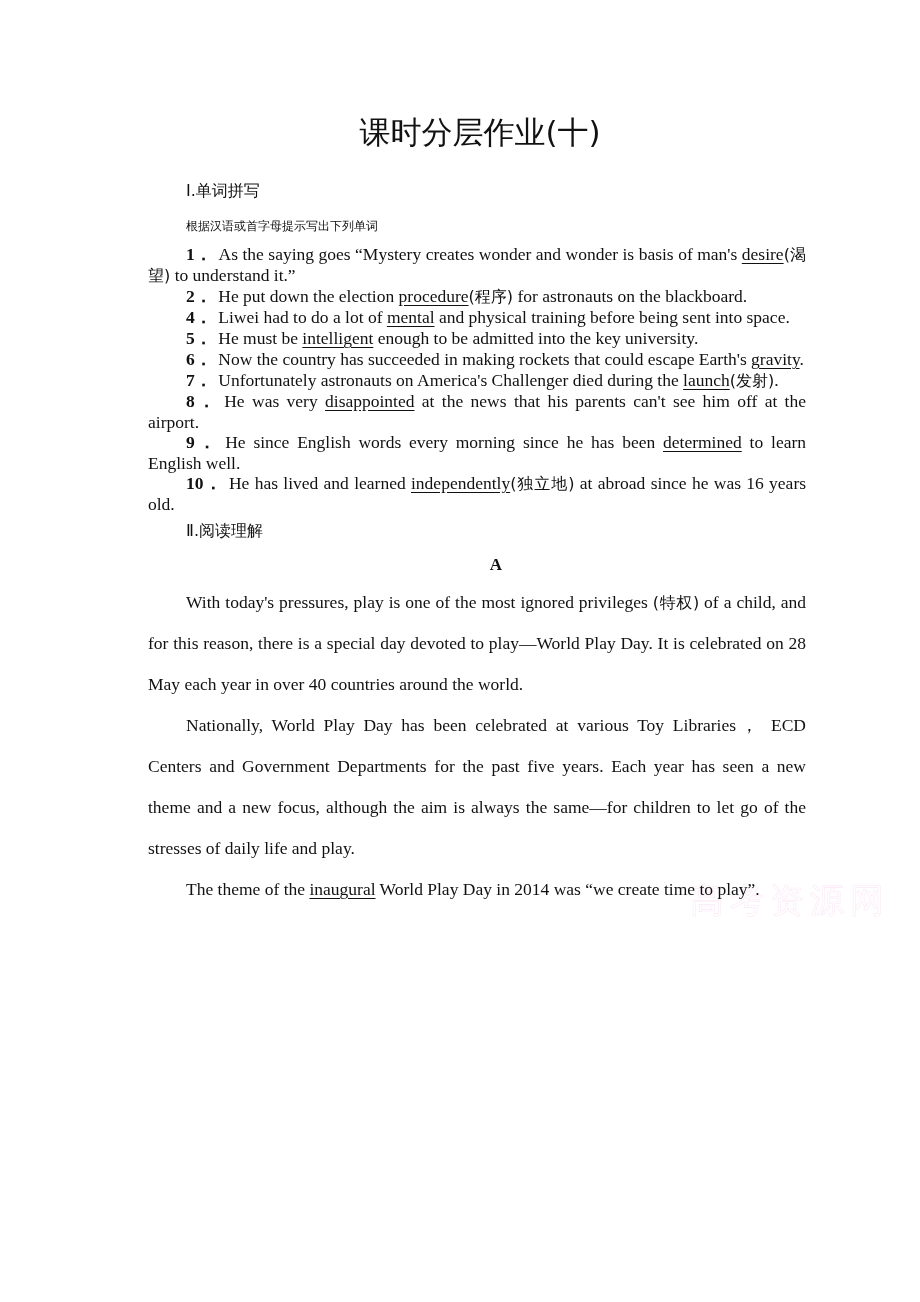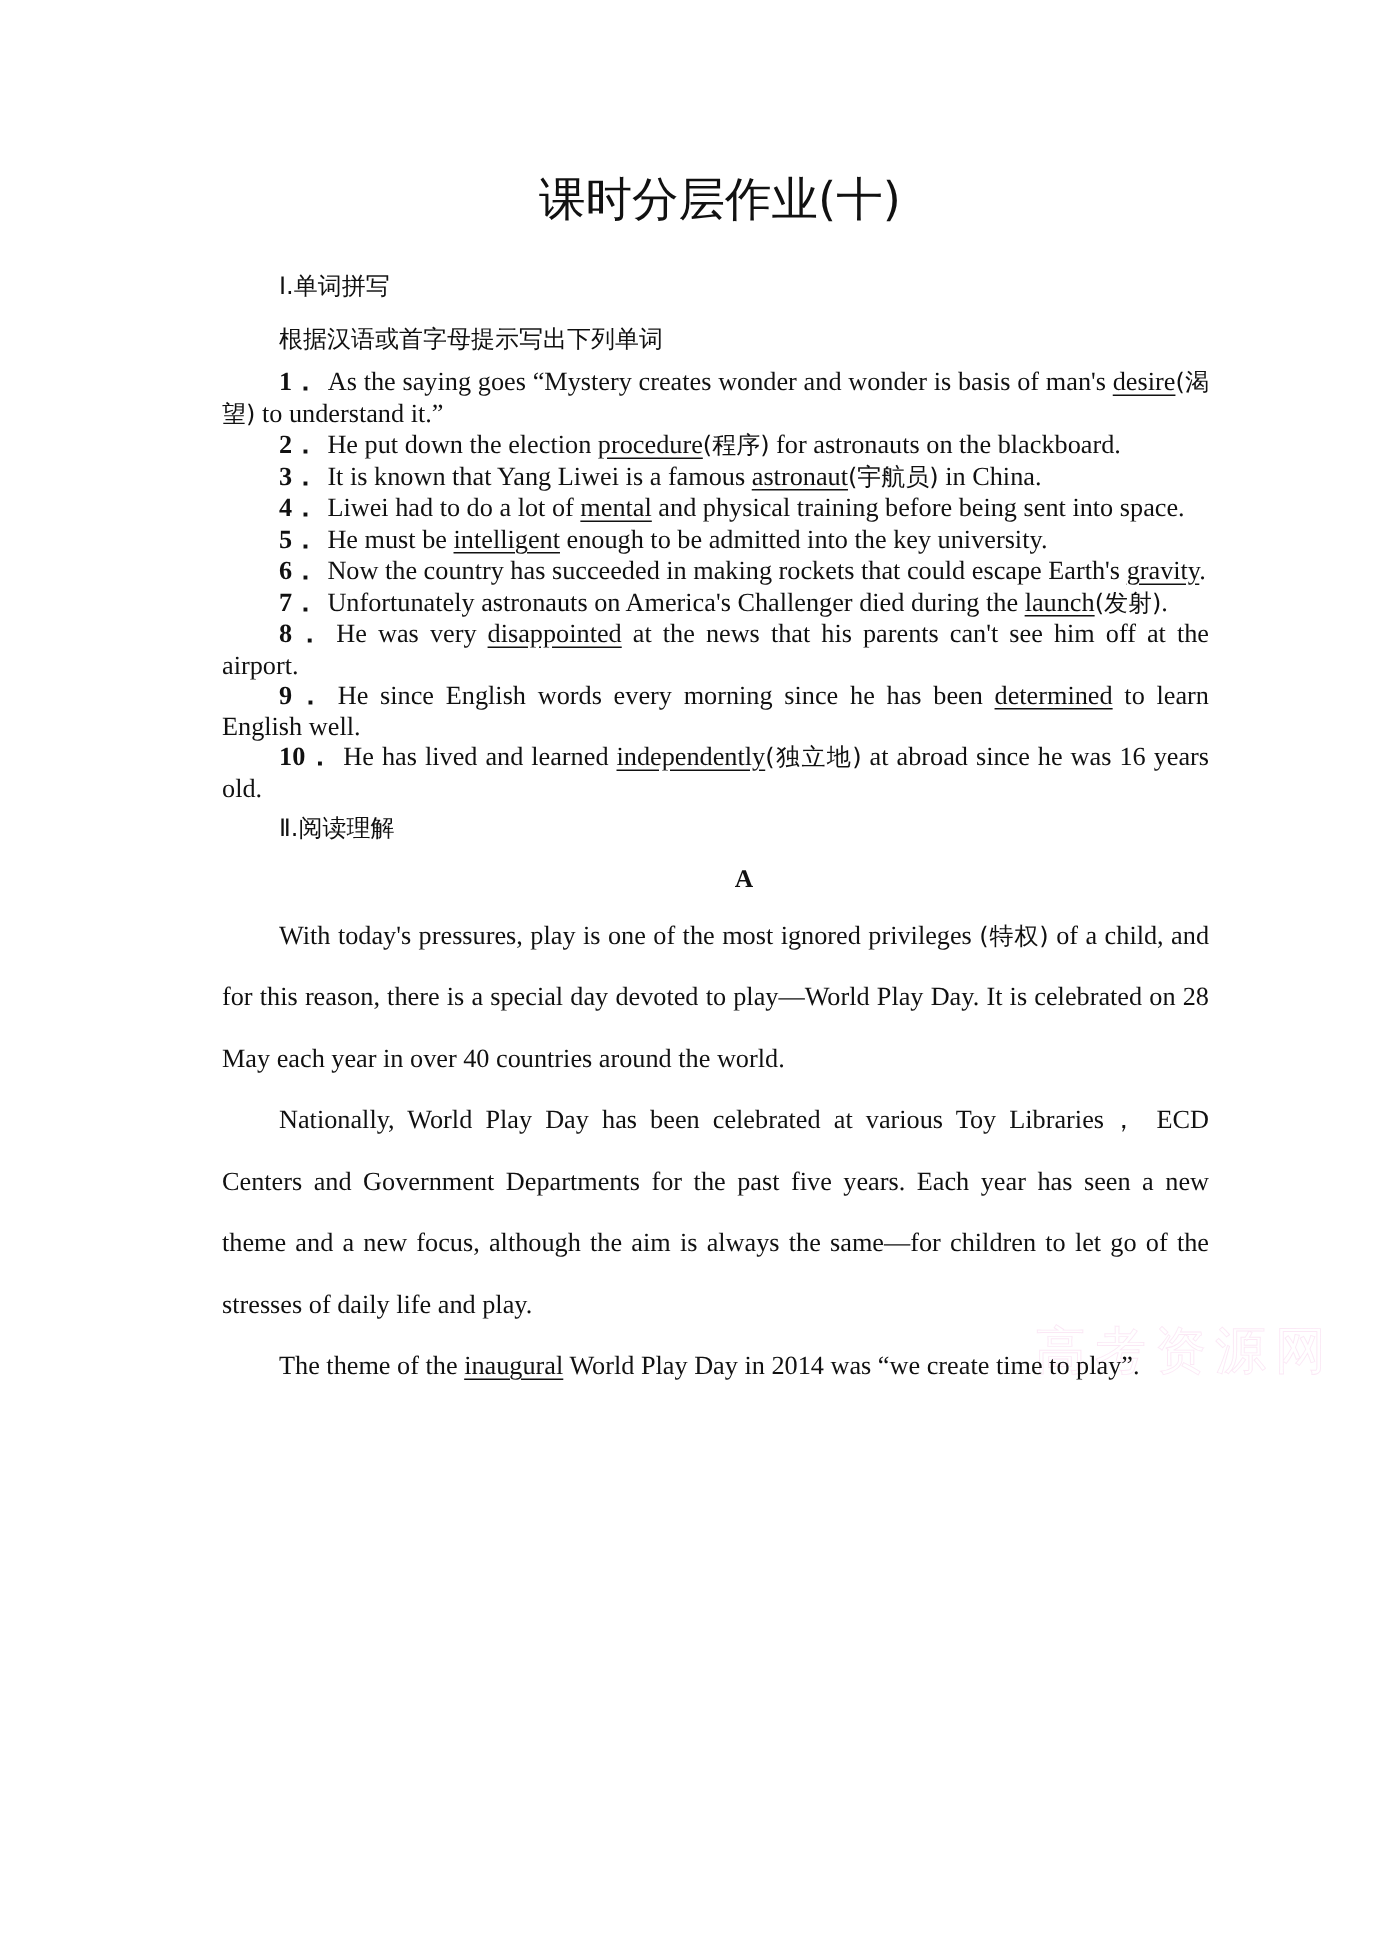--- a/index.html
+++ b/index.html
@@ -47,21 +47,21 @@
     .section-head {
       padding-left: 38px;
       font-family: "DejaVu Sans", "Liberation Sans", sans-serif;
       font-size: 16px;
       height: 34px;
       line-height: 34px;
     }
     .instruction {
       padding-left: 38px;
       font-family: "DejaVu Sans", "Liberation Sans", sans-serif;
-      font-size: 16px;
+      font-size: 12px;
       height: 36px;
       line-height: 36px;
     }
     .item {
       text-indent: 38px;
       text-align: justify;
       margin: 0;
       line-height: 20px;
     }
     .item .num {
@@ -121,21 +121,20 @@
   <div class="content">
 
     <div class="section-head">Ⅰ.单词拼写</div>
     <div class="instruction">根据汉语或首字母提示写出下列单词</div>
 
     <div>
       <p class="item"><span class="num">1</span><span class="num num-dot">．</span><span>As the saying goes “Mystery creates wonder and wonder is basis of man's </span><span class="answer">desire</span><span class="cn">(渴望)</span><span> to understand it.”</span></p>
 
       <p class="item"><span class="num">2</span><span class="num num-dot">．</span><span>He put down the election </span><span class="answer">procedure</span><span class="cn">(程序)</span><span> for astronauts on the blackboard.</span></p>
 
-      <p class="item"><span class="num">3</span><span class="num num-dot">．</span><span>It is known that Yang Liwei is a famous </span><span class="answer">astronaut</span><span class="cn">(宇航员)</span><span> in China.</span></p>
 
       <p class="item"><span class="num">4</span><span class="num num-dot">．</span><span>Liwei had to do a lot of </span><span class="answer">mental</span><span class="cn"></span><span> and physical training before being sent into space.</span></p>
 
       <p class="item"><span class="num">5</span><span class="num num-dot">．</span><span>He must be </span><span class="answer">intelligent</span><span class="cn"></span><span> enough to be admitted into the key university.</span></p>
 
       <p class="item"><span class="num">6</span><span class="num num-dot">．</span><span>Now the country has succeeded in making rockets that could escape Earth's </span><span class="answer">gravity</span><span class="cn"></span><span>.</span></p>
 
       <p class="item"><span class="num">7</span><span class="num num-dot">．</span><span>Unfortunately astronauts on America's Challenger died during the </span><span class="answer">launch</span><span class="cn">(发射)</span><span>.</span></p>
 
       <p class="item"><span class="num">8</span><span class="num num-dot">．</span><span>He was very </span><span class="answer">disappointed</span><span class="cn"></span><span> at the news that his parents can't see him off at the airport.</span></p>

